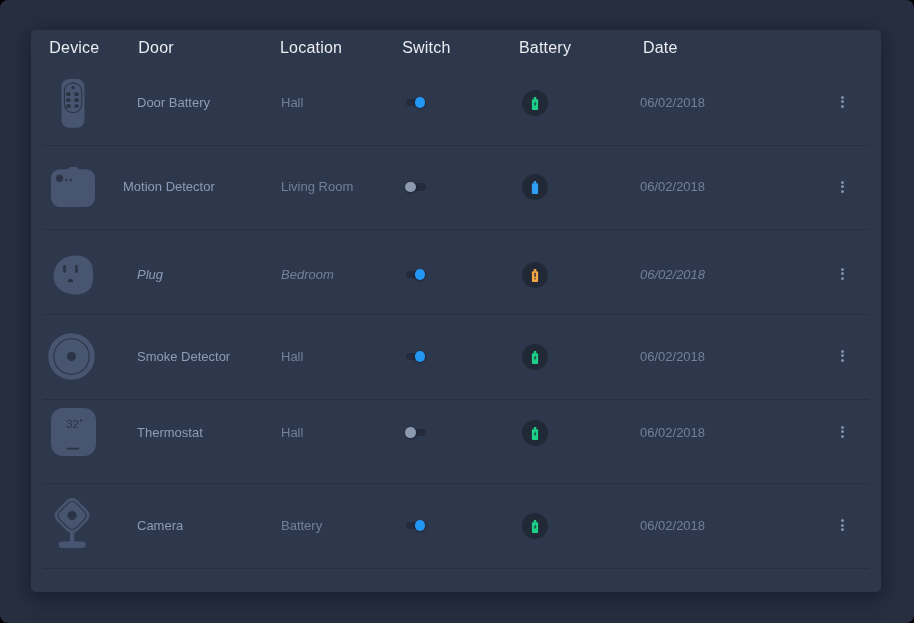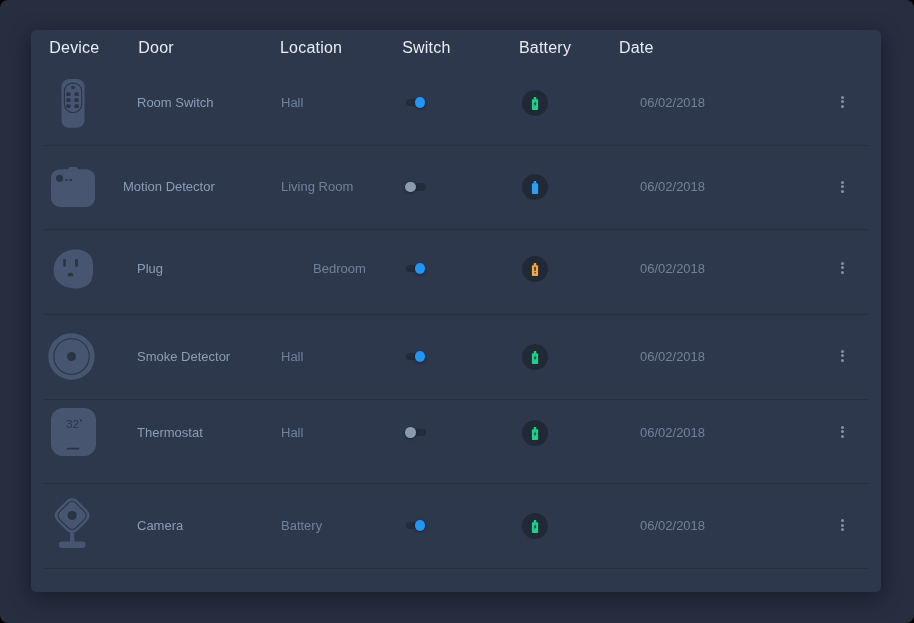--- a/index.html
+++ b/index.html
@@ -22,35 +22,35 @@
 </style>
 </head>
 <body>
 <div class="screen">
 <div class="card">
   <div class="h" style="left:18.3px;">Device</div>
   <div class="h" style="left:107.3px;">Door</div>
   <div class="h" style="left:249px;">Location</div>
   <div class="h" style="left:371.2px;">Switch</div>
   <div class="h" style="left:488px;">Battery</div>
-  <div class="h" style="left:588px;">Date</div>
+  <div class="h" style="left:612px;">Date</div>
 
   <div class="row" style="top:30px;">
     <svg class="icon" style="left:29.8px;top:19px;" width="24" height="49" viewBox="0 0 24 49">
       <rect x="0.5" y="0" width="23" height="48.7" rx="7.5" fill="#485570"></rect>
       <rect x="3.4" y="4.1" width="17.3" height="29.4" rx="8" fill="none" stroke="#2b3445" stroke-width="1.1"></rect>
       <circle cx="12" cy="8.5" r="1.8" fill="#2b3445"></circle>
       <rect x="5.2" y="13.35" width="4.4" height="3.7" rx="1.2" fill="#2b3445"></rect>
       <rect x="13.35" y="13.35" width="4.4" height="3.7" rx="1.2" fill="#2b3445"></rect>
       <rect x="5.2" y="19.25" width="4.4" height="3.7" rx="1.2" fill="#2b3445"></rect>
       <rect x="13.35" y="19.25" width="4.4" height="3.7" rx="1.2" fill="#2b3445"></rect>
       <rect x="5.2" y="25.2" width="4.4" height="3.7" rx="1.2" fill="#2b3445"></rect>
       <rect x="13.35" y="25.2" width="4.4" height="3.7" rx="1.2" fill="#2b3445"></rect>
     </svg>
-    <div class="nm" style="left:106px;top:35.6px;">Room Switch</div>
+    <div class="nm" style="left:106px;top:35.6px;">Door Battery</div>
     <div class="dim" style="left:250px;top:35.6px;">Hall</div>
     <div class="tgl on" style="top:38.6px;">
           <div class="knob"></div>
         </div>
     <svg class="batt" style="top:29.5px;" width="26" height="26" viewBox="0 0 26 26">
       <circle cx="13" cy="13" r="13" fill="#212937"></circle>
       <rect x="11.7" y="7.1" width="2.6" height="2.6" rx="0.6" fill="#1dd189"></rect>
       <rect x="9.9" y="9.2" width="6.2" height="10.8" rx="1" fill="#1dd189"></rect>
       <path d="M13.9 11 L11.6 14.3 h1.35 L12.3 16.7 L14.6 13.4 h-1.35 Z" fill="#212937"></path>
     </svg>
@@ -83,29 +83,29 @@
     </svg>
     <div class="dim" style="left:609px;top:35.6px;">06/02/2018</div>
     <div class="kebab" style="top:35.8px;">
           <i></i>
           <i></i>
           <i></i>
         </div>
   </div>
   <div class="sep" style="top:199.4px;"></div>
 
-  <div class="row" style="top:196px;">
+  <div class="row" style="top:202px;font-style:italic;">
     <svg class="icon" style="left:21.9px;top:22.6px;" width="41" height="40" viewBox="0 0 41 40">
       <path d="M20 0.6 C29 -0.6 38 3.5 39.5 12 C40.6 18 40.4 26 38.5 31 C36.5 36.2 30 39.8 22 39.4 C12 39 3.5 34.5 1.2 26 C-1 18 2.5 3 20 0.6 Z" fill="#485570"></path>
       <rect x="10.2" y="9.9" width="2.7" height="7.9" rx="1.2" fill="#2b3445"></rect>
       <rect x="22.1" y="9.9" width="2.7" height="7.9" rx="1.2" fill="#2b3445"></rect>
       <path d="M14.7 27.3 v-0.9 a2.7 2.7 0 0 1 5.4 0 v0.9 Z" fill="#2b3445"></path>
     </svg>
     <div class="nm" style="left:106px;top:35.6px;">Plug</div>
-    <div class="dim" style="left:250px;top:35.6px;margin-left:32px;">Bedroom</div>
+    <div class="dim" style="left:250px;top:35.6px;">Bedroom</div>
     <div class="tgl on" style="top:38.6px;">
           <div class="knob"></div>
         </div>
     <svg class="batt" style="top:29.5px;" width="26" height="26" viewBox="0 0 26 26">
       <circle cx="13" cy="13" r="13" fill="#212937"></circle>
       <rect x="11.7" y="7.1" width="2.6" height="2.6" rx="0.6" fill="#f4a644"></rect>
       <rect x="9.9" y="9.2" width="6.2" height="10.8" rx="1" fill="#f4a644"></rect>
       <rect x="12.35" y="10.8" width="1.4" height="4.1" rx="0.65" fill="#212937"></rect>
       <circle cx="13.05" cy="16.7" r="0.75" fill="#212937"></circle>
     </svg>

